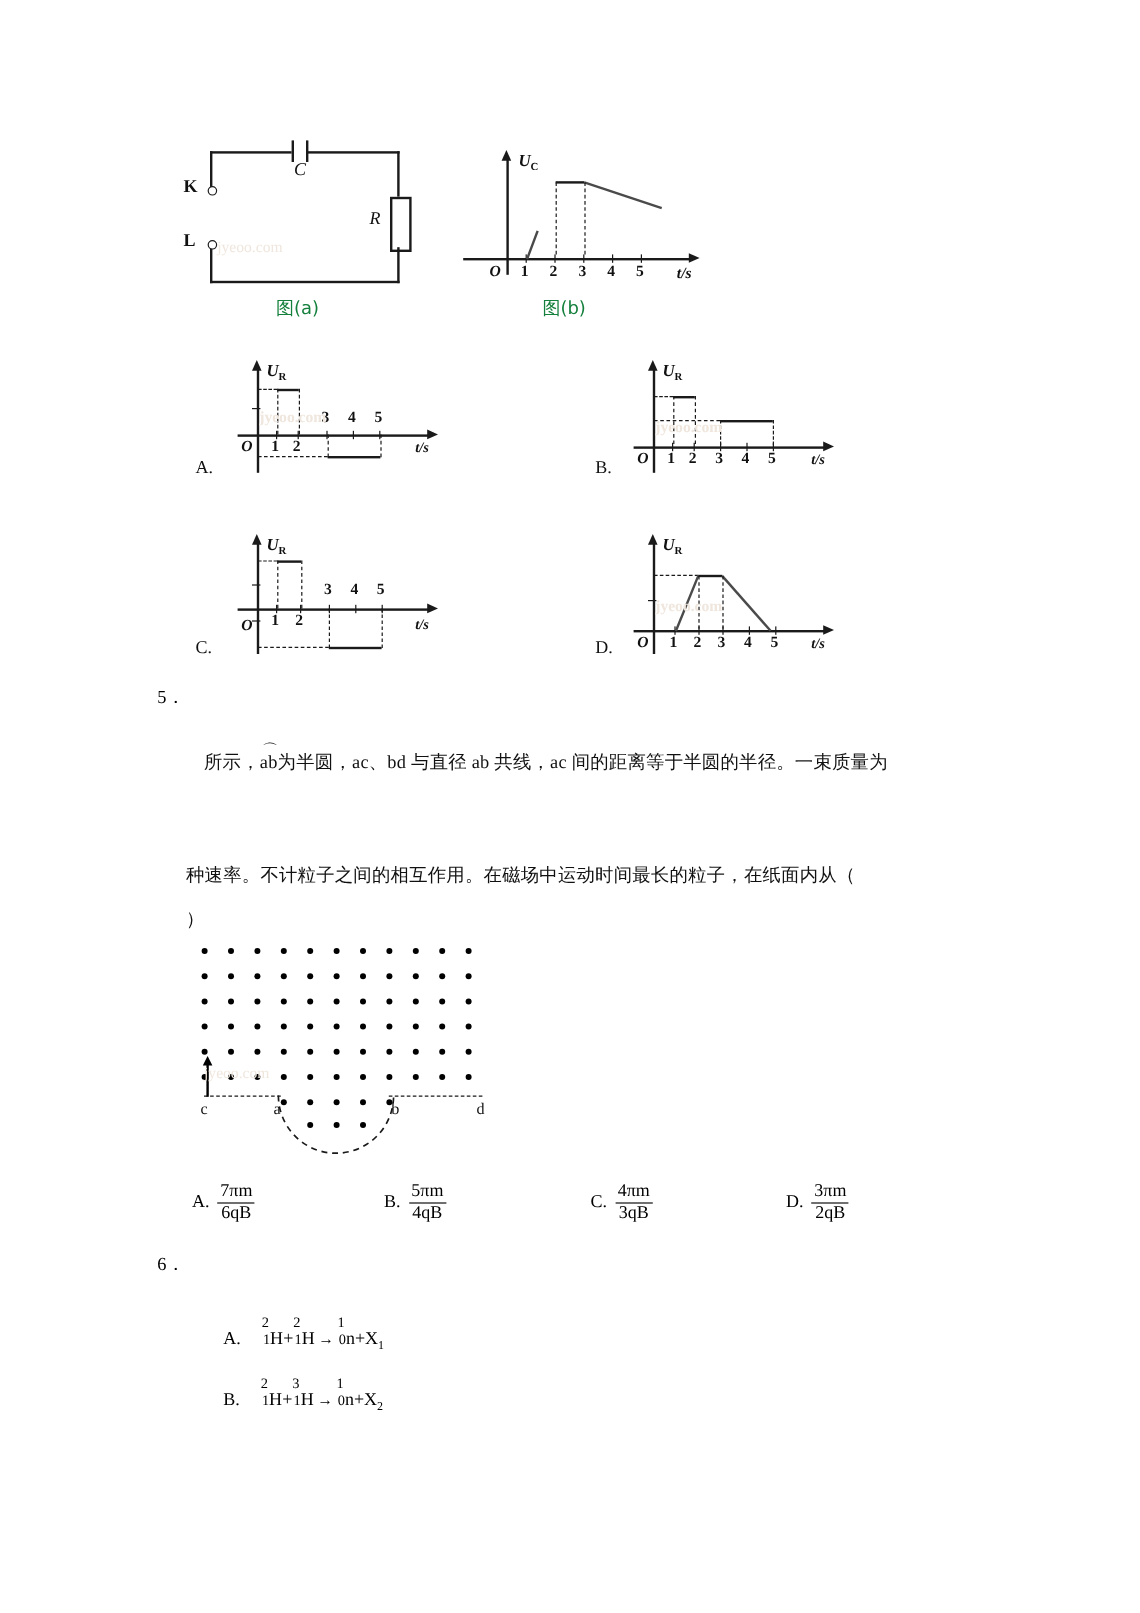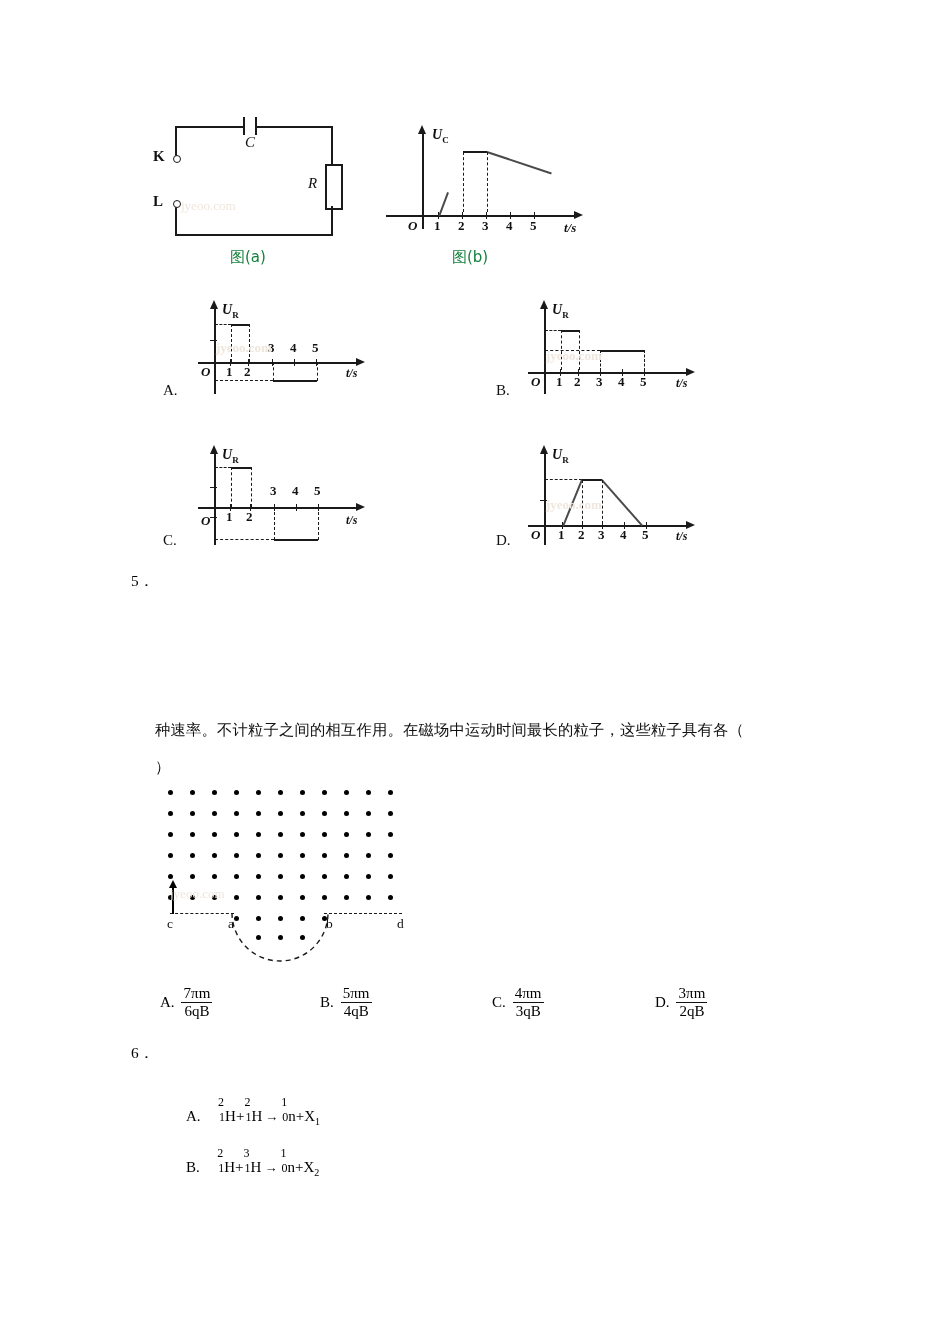--- a/index.html
+++ b/index.html
@@ -328,21 +328,24 @@
     <div class="dseg-h" style="left:19px; top:34px; width:37px;"></div>
     <div class="seg" style="left:37px; top:80px; width:49.6px; transform:rotate(-67.9deg);"></div>
     <div class="sseg-h" style="left:56px; top:34px; width:20px;"></div>
     <div class="seg" style="left:76px; top:34px; width:61.4px; transform:rotate(48.6deg);"></div>
     <div class="dseg-v" style="left:56px; top:35px; height:44px;"></div>
     <div class="dseg-v" style="left:76px; top:35px; height:44px;"></div>
     <div class="watermark" style="left:20px; top:52px;">jyeoo.com</div>
   </div>
 
   <div class="qnum" style="left:131px; top:571px;">5．</div>
-  <div class="qtext" style="left:155px; top:712px; width:680px;">种速率。不计粒子之间的相互作用。在磁场中运动时间最长的粒子，这些粒子具有各（</div>
+  <div class="qtext" style="left:170px; top:618px; width:660px;">
+    <span>所示，</span><span style="position:relative; display:inline-block;"><span style="position:absolute; left:2px; top:-11px; font-size:13px;">⌒</span><span>ab</span></span><span>为半圆，ac、bd 与直径 ab 共线，ac 间的距离等于半圆的半径。一束质量为</span>
+  </div>
+  <div class="qtext" style="left:155px; top:712px; width:680px;">种速率。不计粒子之间的相互作用。在磁场中运动时间最长的粒子，在纸面内从（</div>
   <div class="qtext" style="left:155px; top:749px;">）</div>
 
   <div class="dotfield" style="left:168px; top:790px; width:250px; height:170px;">
 
     <div class="dot" style="left:0px;   top:0px;"></div>
       <div class="dot" style="left:22px;  top:0px;"></div>
       <div class="dot" style="left:44px;  top:0px;"></div>
       <div class="dot" style="left:66px;  top:0px;"></div>
       <div class="dot" style="left:88px;  top:0px;"></div>
       <div class="dot" style="left:110px; top:0px;"></div>

